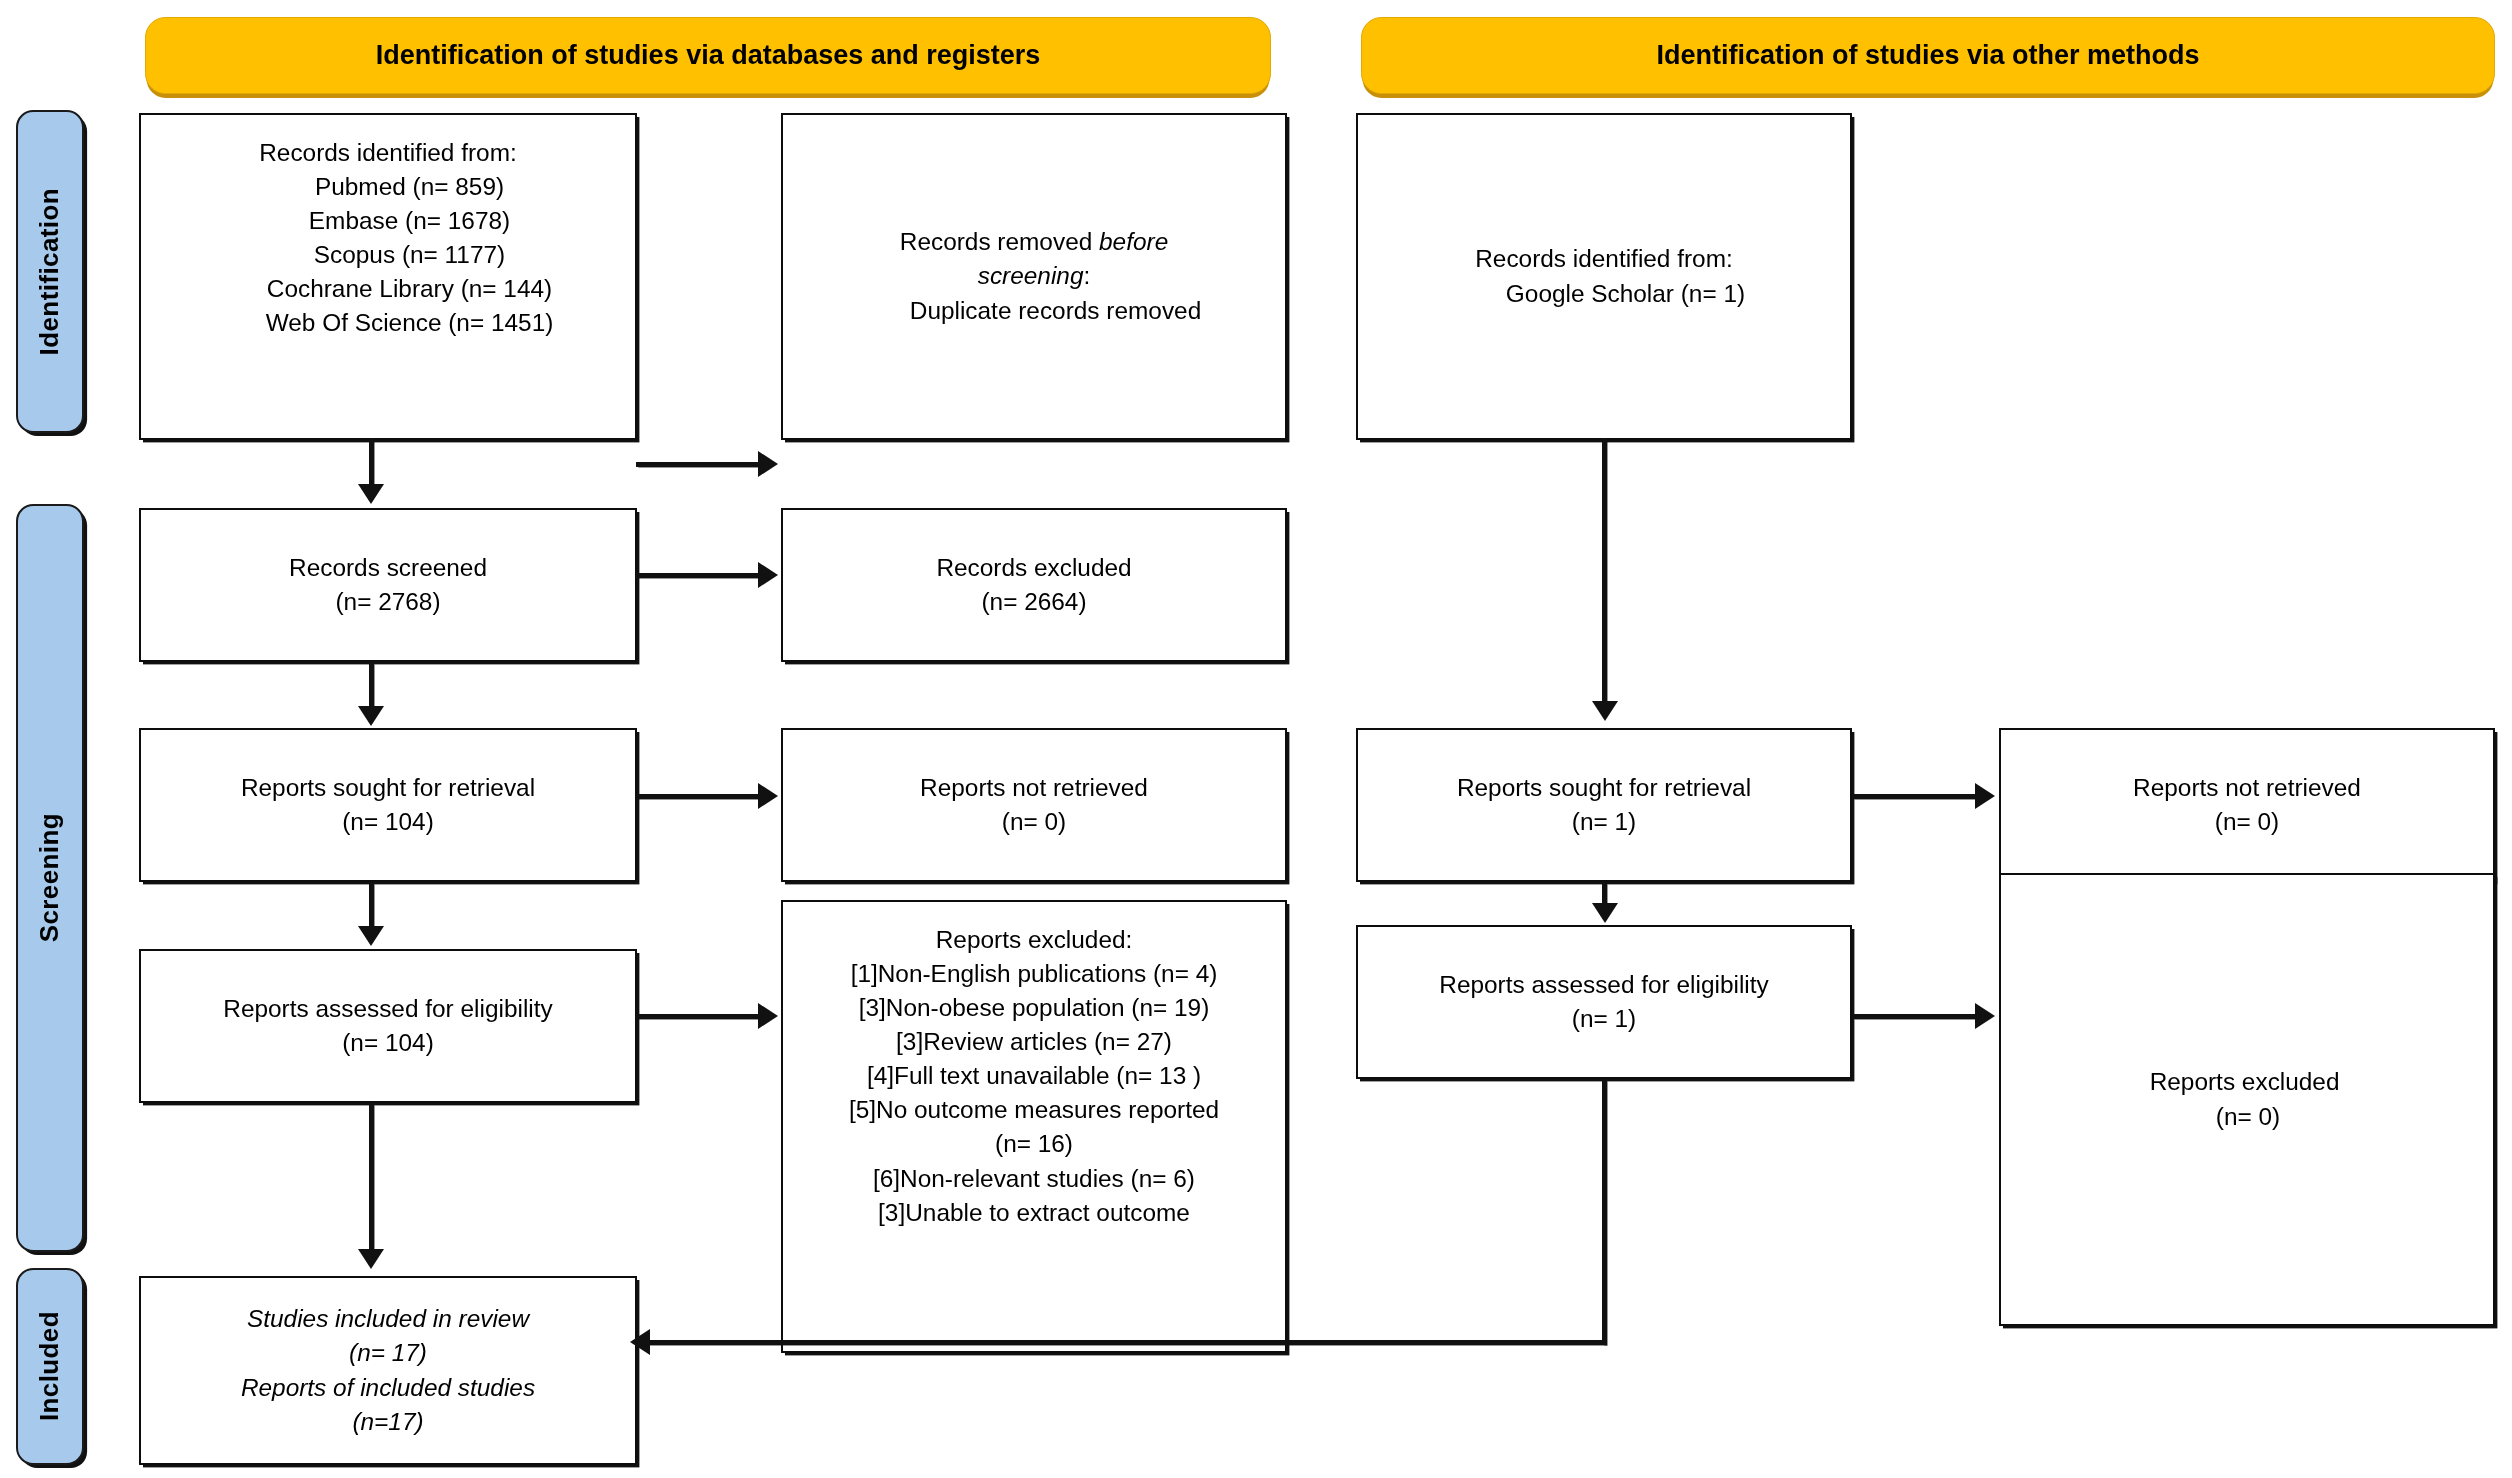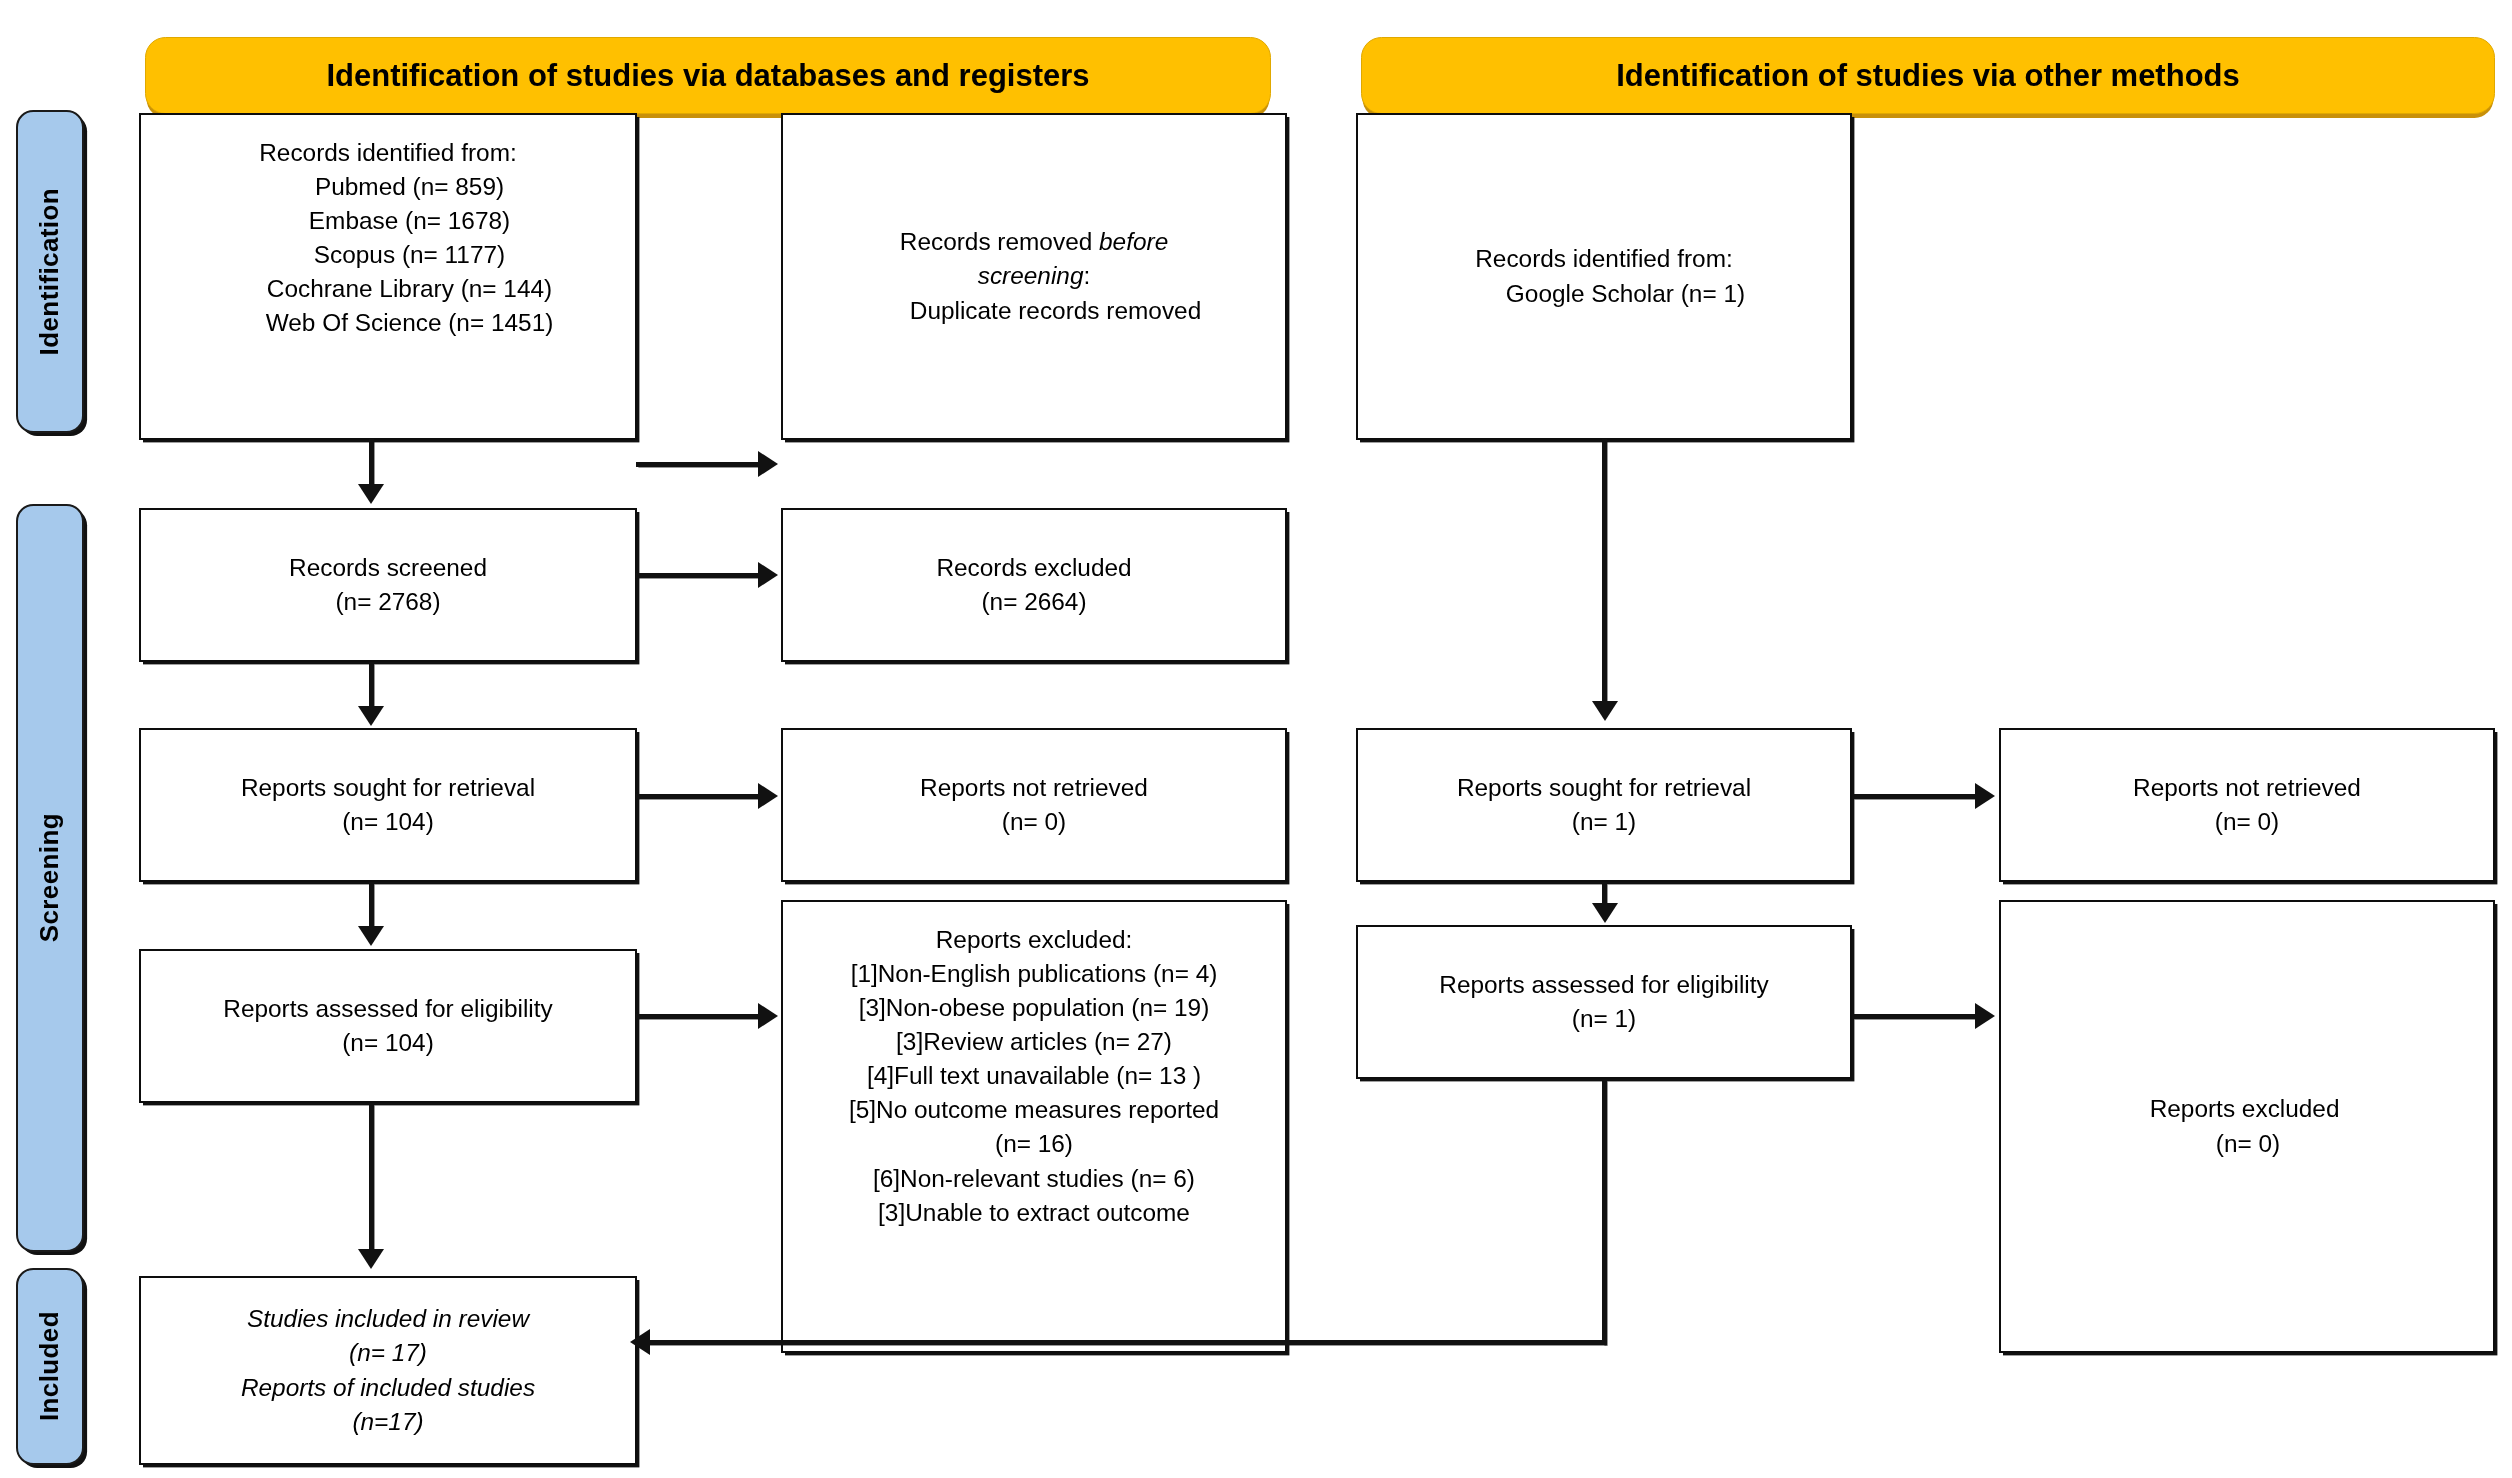--- a/index.html
+++ b/index.html
@@ -23,25 +23,24 @@
     position: absolute;
     background: #FFC000;
     border-radius: 20.5px;
     border: 1.6px solid #E0A800;
     box-shadow: 0 5.5px 0 -1.6px #C8900A;
     display: flex;
     align-items: center;
     justify-content: center;
     color: #000000;
     font-weight: bold;
-    font-size: 31px;
+    font-size: 27px;
     letter-spacing: 0px;
     text-align: center;
     box-sizing: border-box;
-    margin-top: 20px;
   }
 
   
   .stage-pill {
     position: absolute;
     background: #A6C9EC;
     border: 2.4px solid #1A1A1A;
     border-radius: 17.3px;
     box-shadow: 3.9px 3.9px 0 -0.8px #111111;
     box-sizing: border-box;
@@ -209,21 +208,21 @@
   <div class="fbox" style="left:1999px; top:728px; width:496px; height:154px;">
     <div class="line">Reports not retrieved</div>
     <div class="line">(n= 0)</div>
   </div>
 
   <div class="fbox" style="left:1356px; top:925px; width:496px; height:154px;">
     <div class="line">Reports assessed for eligibility</div>
     <div class="line">(n= 1)</div>
   </div>
 
-  <div class="fbox" style="left:1999px; top:900px; width:496px; height:453px;padding-left:11px;">
+  <div class="fbox" style="left:1999px; top:873px; width:496px; height:453px;padding-left:11px;">
     <div class="line">Reports excluded</div>
     <div class="line"> (n= 0)</div>
   </div>
 
   <div class="conn h" style="left:636px; top:462px; width:124px;"></div>
   <div class="arrow right" style="left:758px; top:451px;"></div>
 
   <div class="conn v" style="left:369px; top:439px; height:49px;"></div>
   <div class="arrow down" style="left:358px; top:484px;"></div>
 

